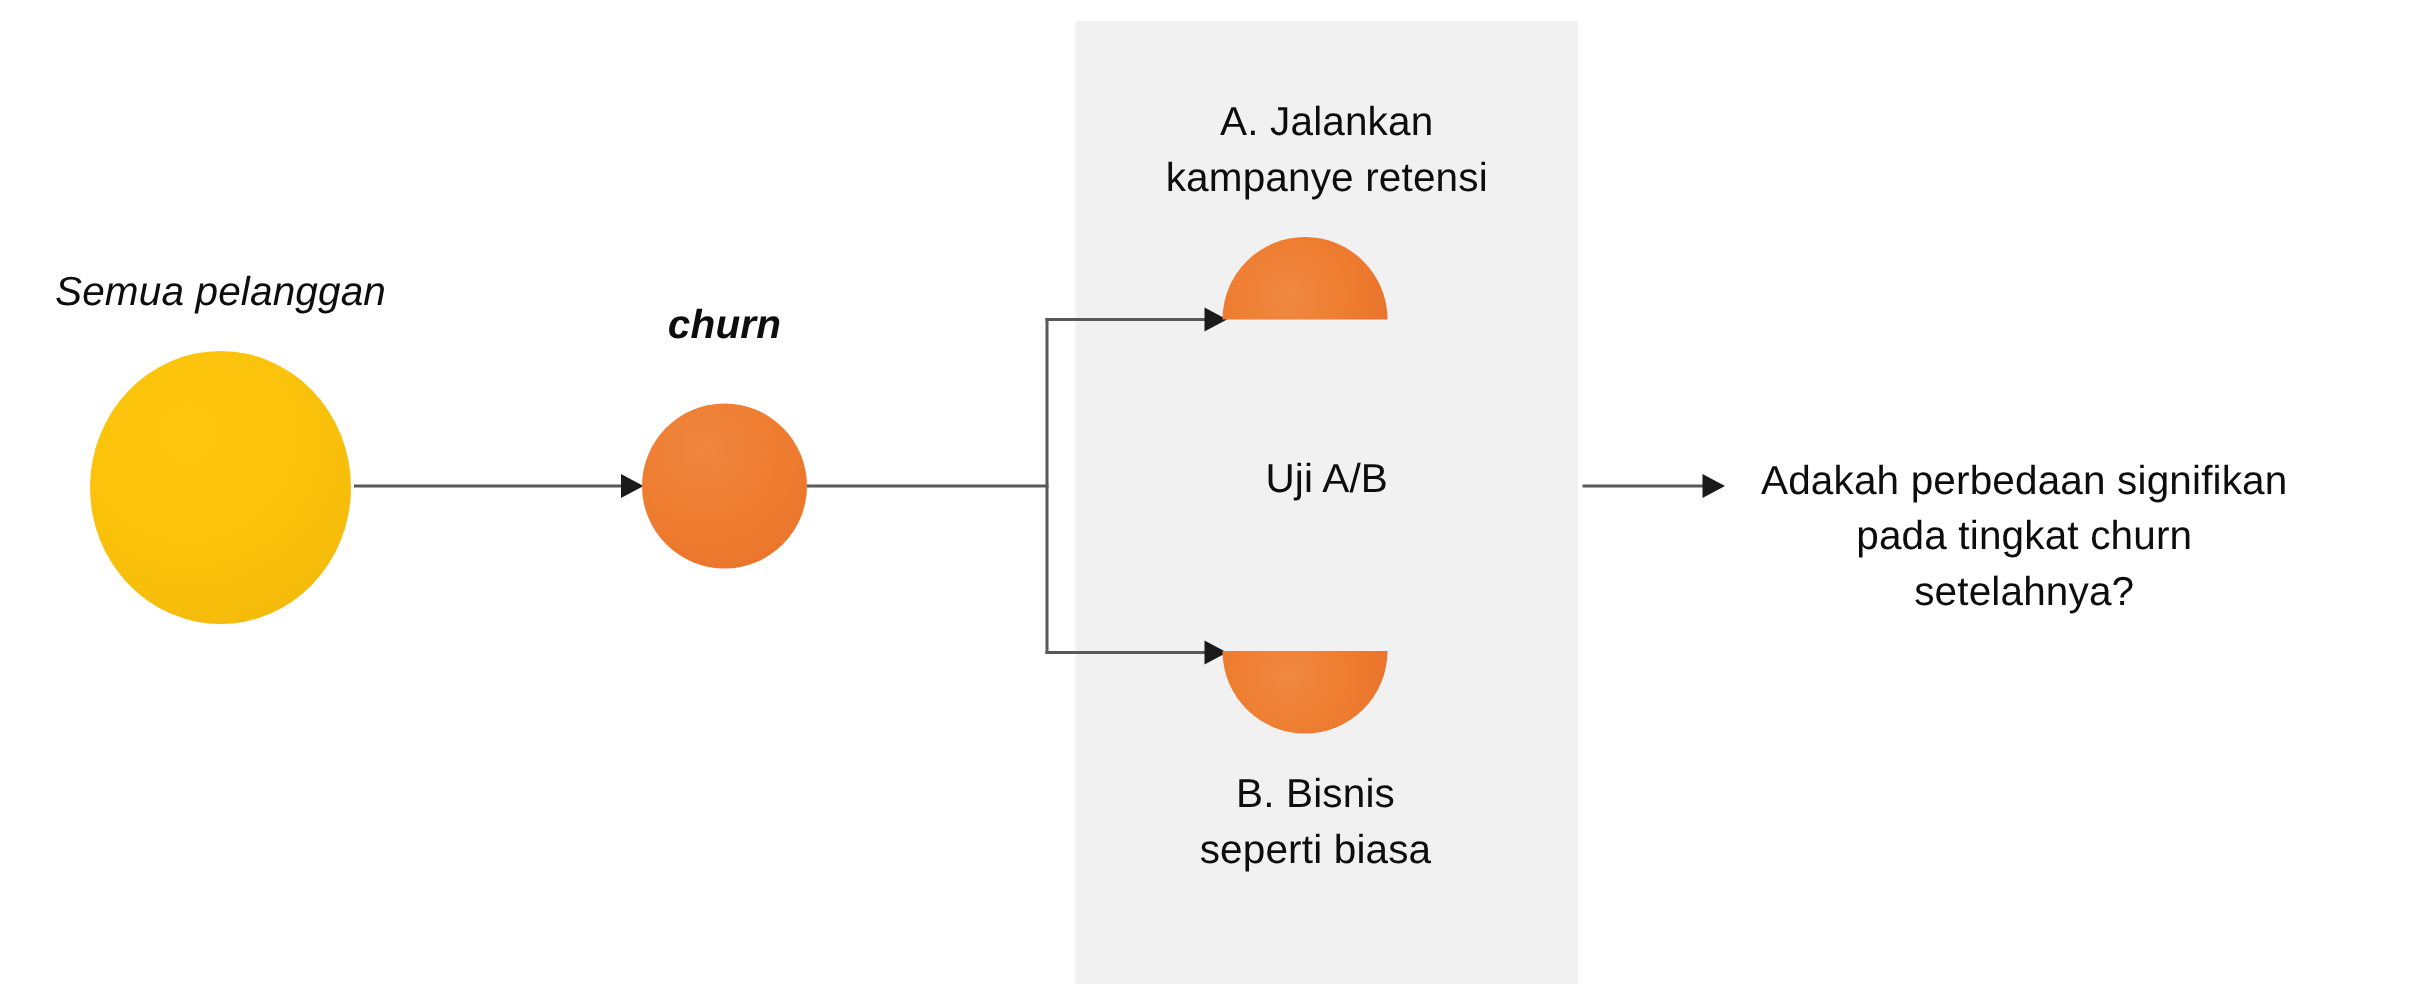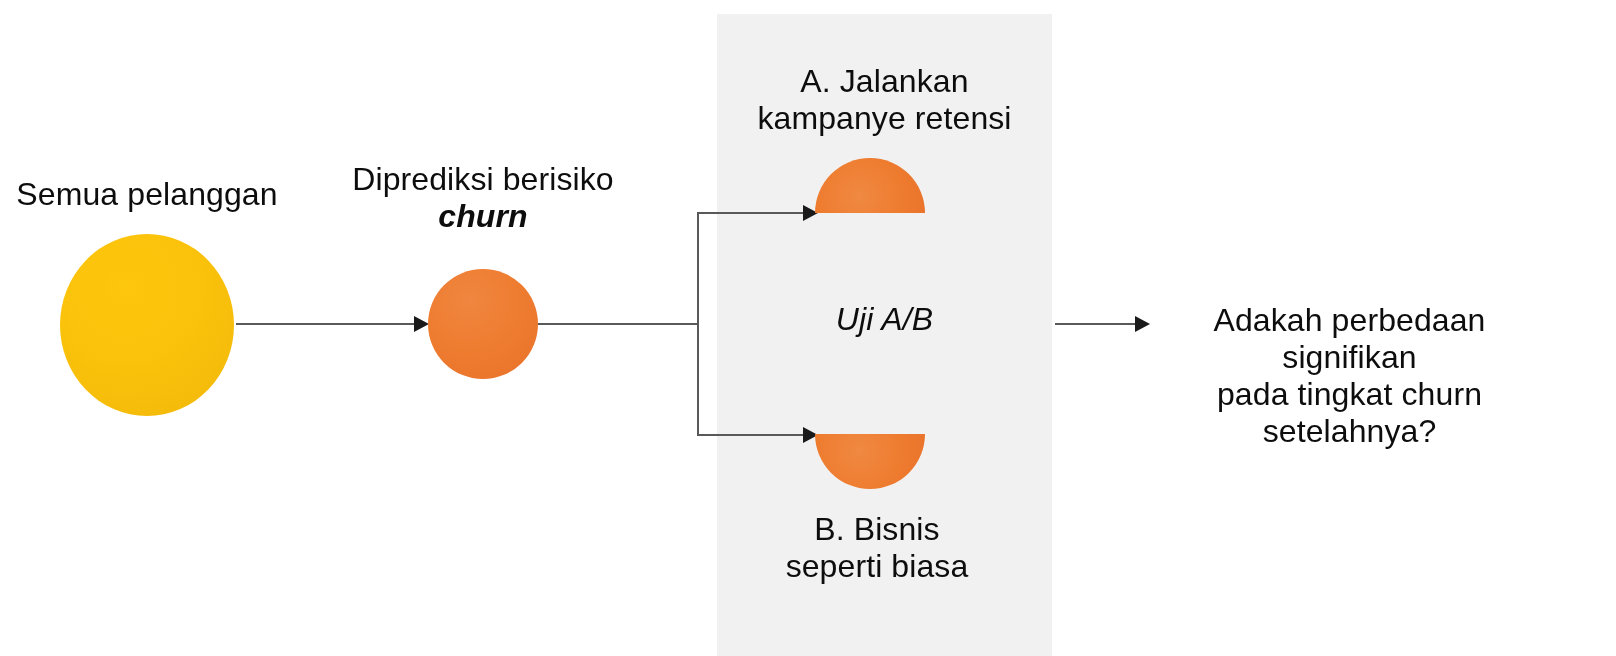--- a/index.html
+++ b/index.html
@@ -21,21 +21,21 @@
     position: absolute;
     left: 717px;
     top: 14px;
     width: 335px;
     height: 642px;
     background: #f1f1f1;
   }
   .label {
     position: absolute;
     color: #0d0d0d;
-    font-size: 32px;
+    font-size: 27px;
     line-height: 37px;
     text-align: center;
     white-space: pre-line;
     letter-spacing: 0.1px;
   }
   .label .em {
     font-weight: bold;
     font-style: italic;
   }
   .circle {
@@ -80,42 +80,42 @@
   .h-line { height: 2px; }
   .v-line { width: 2px; }
   .arrowhead {
     position: absolute;
     width: 0;
     height: 0;
     border-top: 8px solid transparent;
     border-bottom: 8px solid transparent;
     border-left: 15px solid #1a1a1a;
   }
-  #label-all-customers { left: 16px; top: 176px; width: 262px; }
+  #label-all-customers { left: 16px; top: 176px; width: 262px; font-style: italic; }
   #label-at-risk { left: 348px; top: 161px; width: 270px; }
   #label-variant-a { left: 742px; top: 63px; width: 285px; }
-  #label-test-title { left: 762px; top: 301px; width: 245px; font-style: italic; }
+  #label-test-title { left: 762px; top: 301px; width: 245px; }
   #label-variant-b { left: 752px; top: 511px; width: 250px; }
   #label-outcome { left: 1152px; top: 284px; width: 395px; margin-top: 18px; }
 </style>
 </head>
 <body>
 
 <div id="canvas">
 
   <div class="panel"></div>
 
   <div class="circle" id="circle-all-customers"></div>
   <div class="label" id="label-all-customers">Semua pelanggan</div>
 
   <div class="conn h-line" style="left:236px; top:323px; width:184px;"></div>
   <div class="arrowhead" style="left:414px; top:316px;"></div>
 
   <div class="circle" id="circle-at-risk"></div>
-  <div class="label" id="label-at-risk"><span>Diprediksi berisiko</span><br><span class="em">churn</span></div>
+  <div class="label" id="label-at-risk"><br><span class="em">churn</span></div>
 
   <div class="conn h-line" style="left:538px; top:323px; width:161px;"></div>
   <div class="conn v-line" style="left:697px; top:212px; height:224px;"></div>
 
   <div class="conn h-line" style="left:697px; top:212px; width:112px;"></div>
   <div class="arrowhead" style="left:803px; top:205px;"></div>
 
   <div class="conn h-line" style="left:697px; top:434px; width:112px;"></div>
   <div class="arrowhead" style="left:803px; top:427px;"></div>
 

